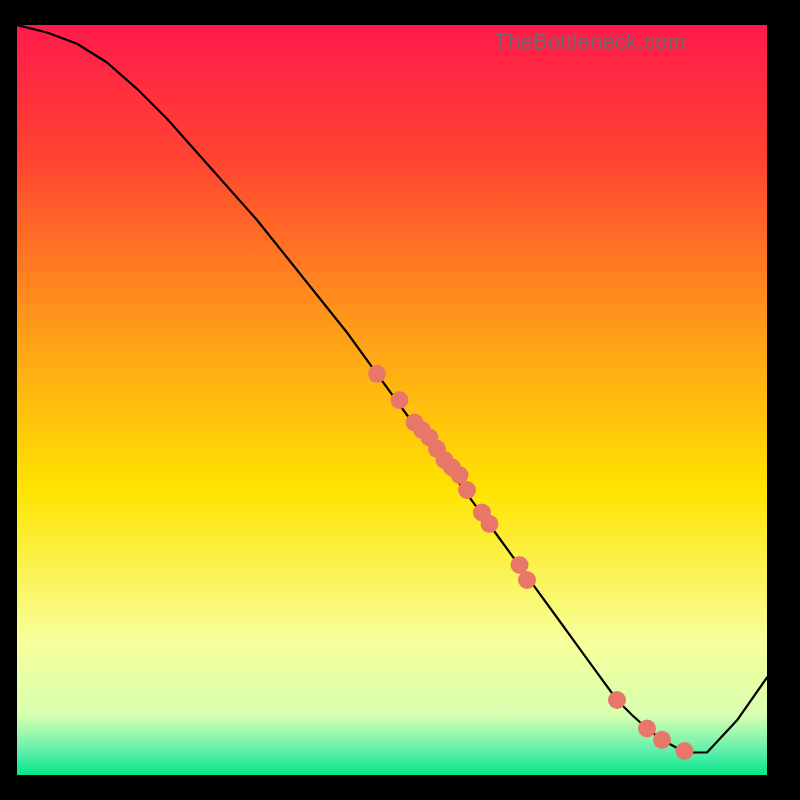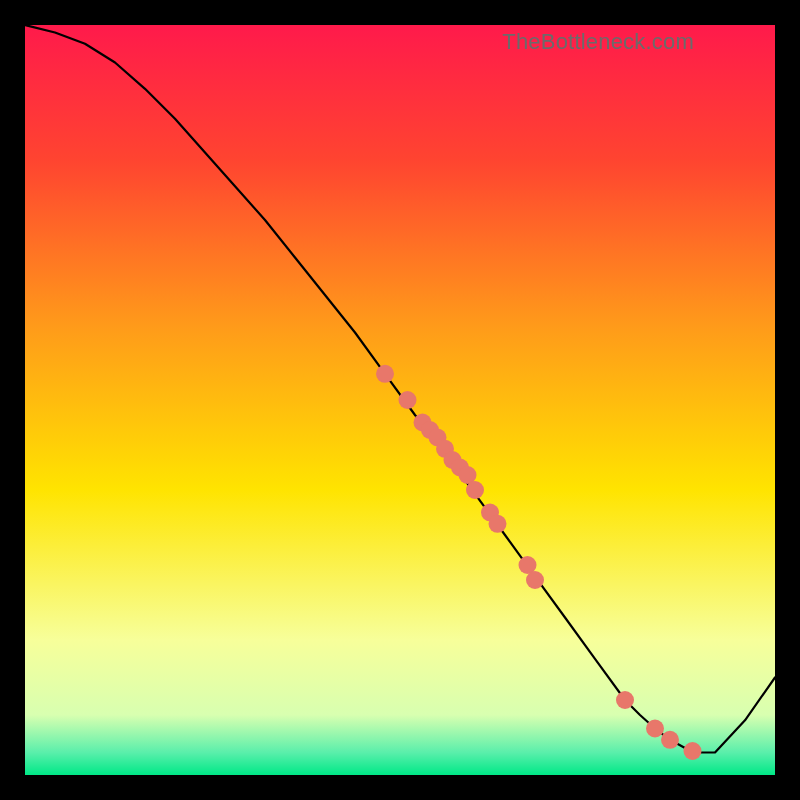--- a/index.html
+++ b/index.html
@@ -6,21 +6,21 @@
     margin: 0;
     padding: 0;
     width: 800px;
     height: 800px;
     background: #000;
     overflow: hidden;
     font-family: Arial, Helvetica, sans-serif;
   }
   .frame {
     position: absolute;
-    left: 25px;
+    left: 17px;
     top: 25px;
     width: 677px;
     height: 750px;
     background: #0f172a;
   }
   .plot {
     position: absolute;
     left: 0;
     top: 0;
     width: 750px;

